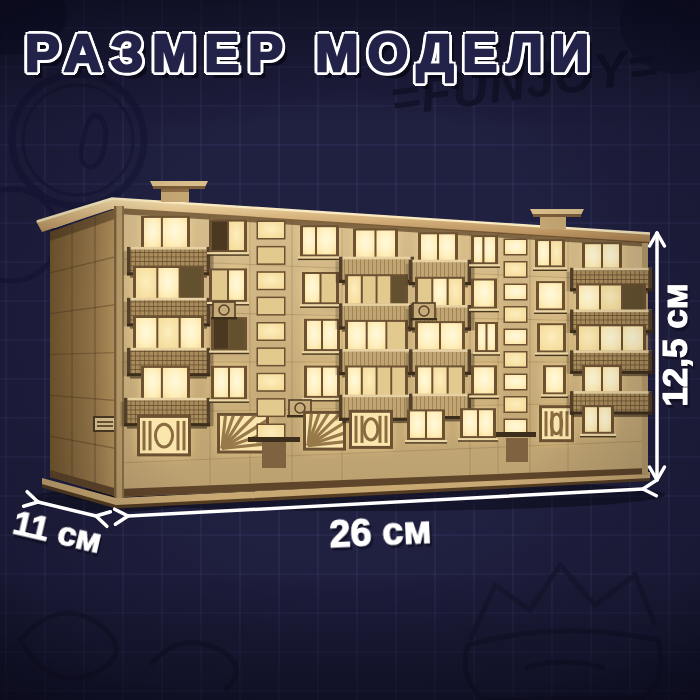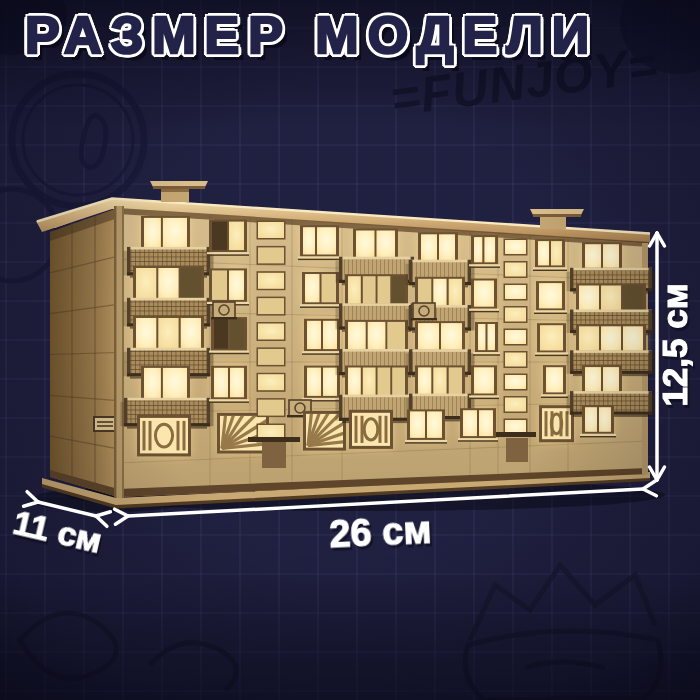--- a/index.html
+++ b/index.html
@@ -1,18 +1,18 @@
 <!DOCTYPE html>
 <html><head>
 <meta charset="utf-8">
 <style>
 html,body{margin:0;padding:0;width:700px;height:700px;overflow:hidden;background:#23234a;}
 #stage{position:relative;width:700px;height:700px;}
 #art{position:absolute;left:0;top:0;}
-.title{position:absolute;left:25px;top:5px;font-family:"Liberation Sans",sans-serif;
+.title{position:absolute;left:25px;top:23px;font-family:"Liberation Sans",sans-serif;
  font-weight:bold;font-size:52px;letter-spacing:9px;color:#23234a;
  -webkit-text-stroke:2.6px #23234a;
  text-shadow:
   -4px 0 0 #fff,4px 0 0 #fff,0 -4px 0 #fff,0 4px 0 #fff,
   -3px -3px 0 #fff,3px -3px 0 #fff,-3px 3px 0 #fff,3px 3px 0 #fff,
   -4px 2px 0 #fff,4px 2px 0 #fff,2px 4px 0 #fff,-2px 4px 0 #fff,
   6px 7px 0 rgba(8,8,24,0.85);
  white-space:nowrap;}
 </style>
 </head>

